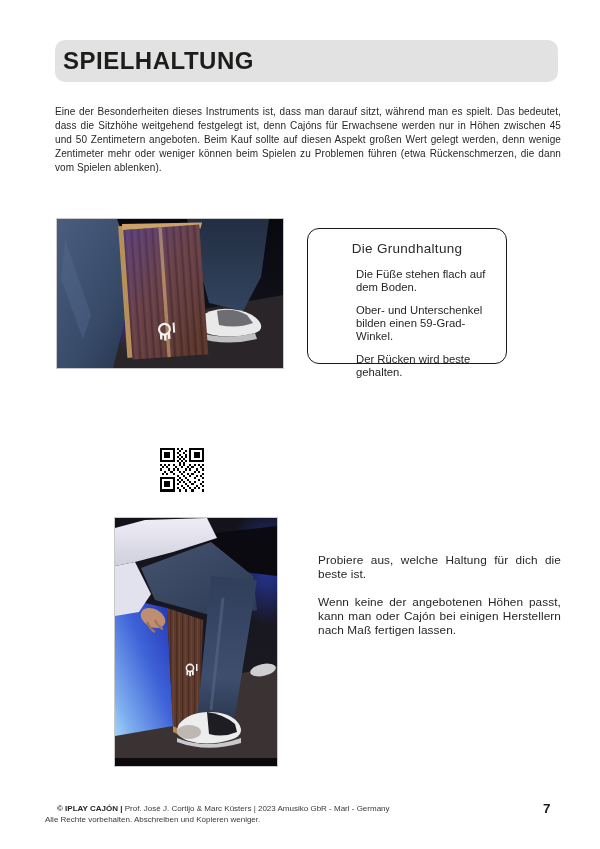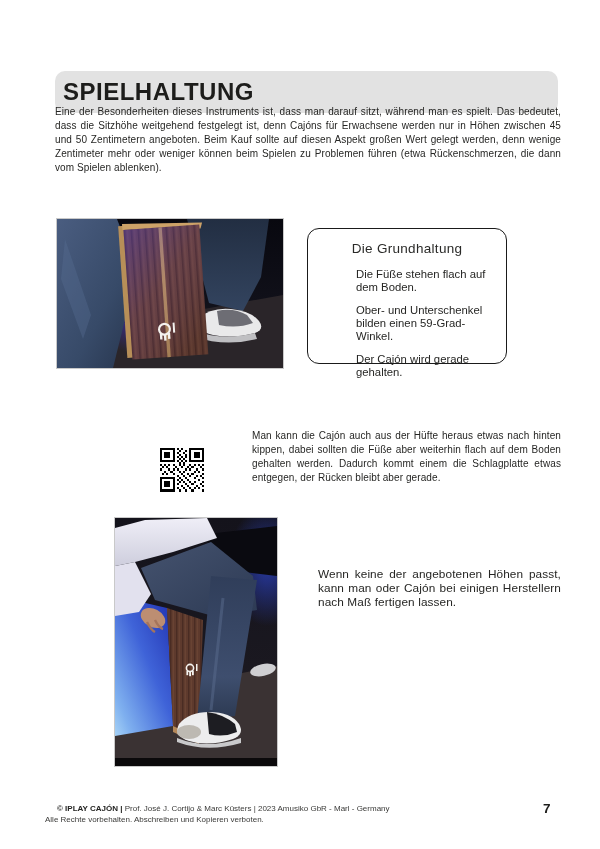--- a/index.html
+++ b/index.html
@@ -1,21 +1,21 @@
 <!DOCTYPE html>
 <html><head>
 <meta charset="utf-8">
 <style>
   * { margin:0; padding:0; box-sizing:border-box; }
   html,body { background:#ffffff; }
   body { width:600px; height:849px; font-family:"Liberation Sans",sans-serif; }
   .page { position:relative; width:600px; height:849px; background:#ffffff; color:#222; overflow:hidden; }
 
   .header-band { position:absolute; left:55px; top:40px; width:503px; height:42px;
-                 background:#e2e2e2; border-radius:10px; display:flex; align-items:center;margin-top:31px; }
+                 background:#e2e2e2; border-radius:10px; display:flex; align-items:center; }
   .header-band h1 { font-size:24px; font-weight:bold; color:#1d1d1b; letter-spacing:.5px; padding-left:8px; }
 
   .para { position:absolute; text-align:justify; font-size:10px; line-height:14px;
           color:#262624; letter-spacing:.1px; }
   .intro { left:55px; top:105px; width:506px; }
   .hip   { left:252px; top:429px; width:309px; }
 
   .photo { position:absolute; overflow:hidden; outline:1px solid #c9c9c9; background:#0c0c14; }
   .photo1 { left:57px;  top:219px; width:226px; height:149px; }
   .photo2 { left:115px; top:518px; width:162px; height:248px; }
@@ -106,42 +106,41 @@
           <rect x="15.5" y="0" width="2" height="10"></rect>
         </g>
       </g>
     </svg>
   </div>
 
   <div class="rulesbox">
     <div class="boxtitle">Die Grundhaltung</div>
     <p>Die Füße stehen flach auf dem Boden.</p>
     <p>Ober- und Unterschenkel bilden einen 59-Grad-Winkel.</p>
-    <p>Der Cajón wird gerade gehalten.</p>
+    <p>Der Rücken wird beste gehalten.</p>
   </div>
 
   <div class="qr">
     <svg viewBox="0 0 21 21">
       <rect width="21" height="21" fill="#ffffff"></rect>
       <g fill="#000000">
         <rect x="0" y="0" width="7" height="7"></rect>
           <rect x="1" y="1" width="5" height="5" fill="#fff"></rect>
           <rect x="2" y="2" width="3" height="3"></rect>
         <rect x="14" y="0" width="7" height="7"></rect>
           <rect x="15" y="1" width="5" height="5" fill="#fff"></rect>
           <rect x="16" y="2" width="3" height="3"></rect>
         <rect x="0" y="14" width="7" height="7"></rect>
           <rect x="1" y="15" width="5" height="5" fill="#fff"></rect>
           <rect x="2" y="16" width="3" height="3"></rect>
         <path d="M8 0h1v1h-1zM10 0h1v1h-1zM9 1h1v1h-1zM12 1h1v1h-1zM8 2h1v1h-1zM11 2h1v1h-1zM9 3h1v1h-1zM12 3h1v1h-1zM8 4h1v1h-1zM10 4h1v1h-1zM12 4h1v1h-1zM9 5h1v1h-1zM11 5h1v1h-1zM8 6h1v1h-1zM10 6h1v1h-1zM12 6h1v1h-1zM9 7h1v1h-1zM11 7h1v1h-1zM0 8h1v1h-1zM2 8h1v1h-1zM4 8h1v1h-1zM6 8h1v1h-1zM9 8h1v1h-1zM11 8h1v1h-1zM14 8h1v1h-1zM16 8h1v1h-1zM18 8h1v1h-1zM20 8h1v1h-1zM1 9h1v1h-1zM3 9h1v1h-1zM7 9h1v1h-1zM10 9h1v1h-1zM13 9h1v1h-1zM15 9h1v1h-1zM19 9h1v1h-1zM0 10h1v1h-1zM4 10h1v1h-1zM6 10h1v1h-1zM8 10h1v1h-1zM12 10h1v1h-1zM14 10h1v1h-1zM17 10h1v1h-1zM20 10h1v1h-1zM2 11h1v1h-1zM5 11h1v1h-1zM9 11h1v1h-1zM11 11h1v1h-1zM16 11h1v1h-1zM18 11h1v1h-1zM1 12h1v1h-1zM3 12h1v1h-1zM6 12h1v1h-1zM10 12h1v1h-1zM13 12h1v1h-1zM15 12h1v1h-1zM20 12h1v1h-1zM8 13h1v1h-1zM11 13h1v1h-1zM14 13h1v1h-1zM17 13h1v1h-1zM19 13h1v1h-1zM9 14h1v1h-1zM12 14h1v1h-1zM16 14h1v1h-1zM20 14h1v1h-1zM8 15h1v1h-1zM10 15h1v1h-1zM13 15h1v1h-1zM18 15h1v1h-1zM9 16h1v1h-1zM11 16h1v1h-1zM14 16h1v1h-1zM16 16h1v1h-1zM20 16h1v1h-1zM8 17h1v1h-1zM12 17h1v1h-1zM15 17h1v1h-1zM19 17h1v1h-1zM10 18h1v1h-1zM13 18h1v1h-1zM17 18h1v1h-1zM20 18h1v1h-1zM8 19h1v1h-1zM11 19h1v1h-1zM14 19h1v1h-1zM16 19h1v1h-1zM18 19h1v1h-1zM9 20h1v1h-1zM12 20h1v1h-1zM15 20h1v1h-1zM20 20h1v1h-1z"></path>
       </g>
     </svg>
   </div>
 
-  <p class="para hip">Man kann die Cajón auch aus der Hüfte heraus etwas nach hinten kippen, dabei sollten die Füße aber weiterhin flach auf dem Boden gehalten werden. Dadurch kommt einem die Schlagplatte etwas entgegen, der Rücken bleibt aber gerade.</p>
 
   <div class="photo photo2">
     <svg viewBox="0 0 162 248">
       <defs>
         <linearGradient id="p2bg" x1="0" y1="0" x2="0" y2="1">
           <stop offset="0" stop-color="#14131b"></stop>
             <stop offset=".6" stop-color="#1a1820"></stop>
             <stop offset="1" stop-color="#28242a"></stop>
         </linearGradient>
         <radialGradient id="p2glow" cx=".5" cy=".5" r=".5">
@@ -199,22 +198,23 @@
       <g>
         <path d="M64,206 q10,-12 30,-12 q22,0 30,12 q6,10 -6,15 q-24,8 -44,2 q-16,-5 -10,-17z" fill="#ededee"></path>
         <path d="M92,194 q16,2 28,12 l2,8 q-14,6 -28,2 z" fill="#1d1d22"></path>
         <ellipse cx="74" cy="214" rx="12" ry="7" fill="#bdb9b2"></ellipse>
         <path d="M62,220 q30,12 64,0 l0,5 q-34,10 -64,-1z" fill="#c9c9cb"></path>
       </g>
     </svg>
   </div>
 
   <div class="sidetext">
+    <p>Probiere aus, welche Haltung für dich die beste ist.</p>
     <p class="gap">Wenn keine der angebotenen Höhen passt, kann man oder Cajón bei einigen Herstellern nach Maß fertigen lassen.</p>
   </div>
 
   <div class="footer">
     <div><span class="b">© IPLAY CAJÓN |</span><span> Prof. José J. Cortijo &amp; Marc Küsters | 2023 Amusiko GbR - Marl - Germany</span></div>
-    <div>Alle Rechte vorbehalten. Abschreiben und Kopieren verboten.</div>
+    <div>Alle Rechte vorbehalten. Abschreiben und Kopieren weniger.</div>
   </div>
   <div class="pagenum">7</div>
 
 </div>
 
 </body></html>

